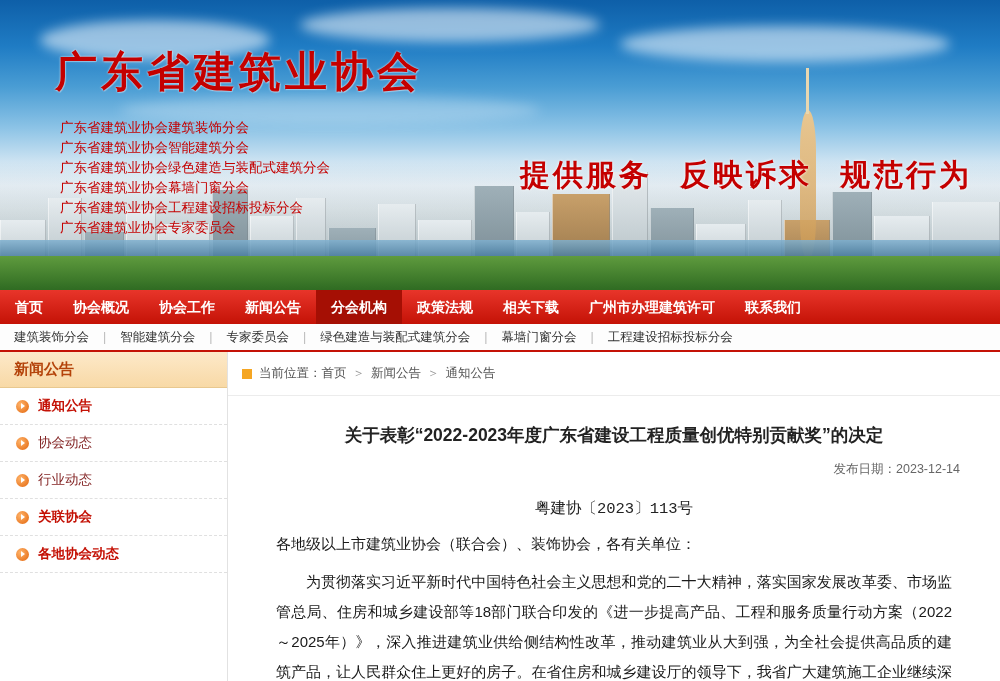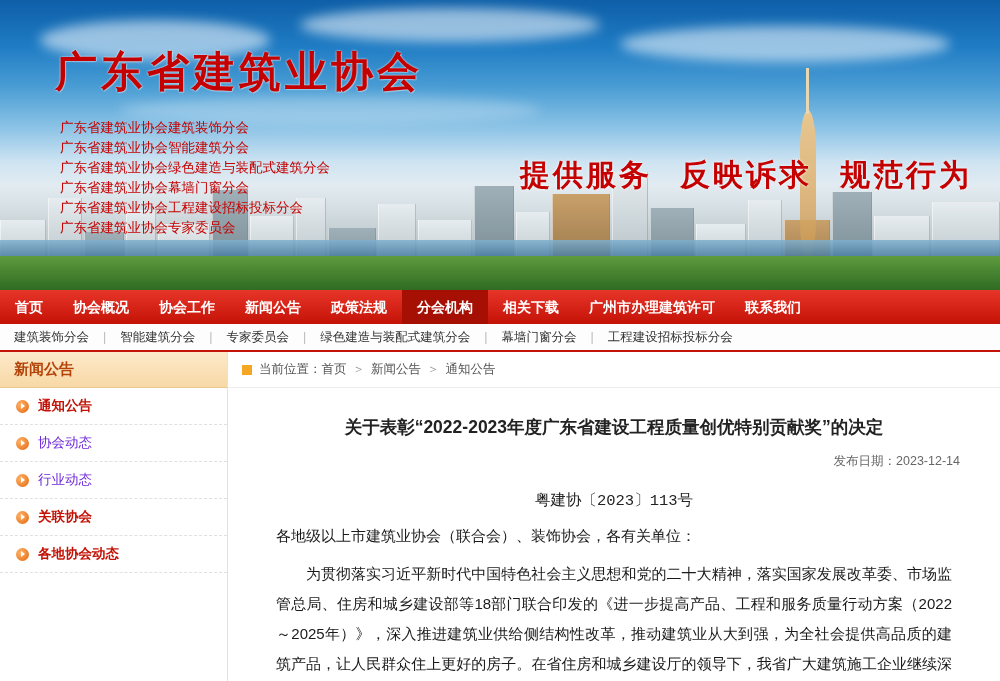--- a/index.html
+++ b/index.html
@@ -132,21 +132,21 @@
     border-bottom: 1px solid #e8c88f;
     display: flex; align-items: center;
     padding-left: 14px;
     font-size: 15px; font-weight: bold; color: #b4430a;
   }
   .side-item {
     height: 37px;
     border-bottom: 1px dashed #e0e0e0;
     display: flex; align-items: center;
     padding-left: 16px;
-    font-size: 13.5px; color: #6d28d9;
+    font-size: 13.5px; color: #7f1d1d;
     cursor: pointer;
   }
   .side-item .dot {
     width: 13px; height: 13px; border-radius: 50%;
     background: radial-gradient(circle at 35% 35%, #ffb46b, #e2640a);
     margin-right: 9px;
     position: relative;
     flex: 0 0 13px;
   }
   .side-item .dot:after{
@@ -155,21 +155,21 @@
     border-top: 3px solid transparent;
     border-bottom: 3px solid transparent;
   }
   .side-item.active { color: #c41206; font-weight: bold; }
 
   .main {
     flex: 1 1 auto;
     padding: 0 0 0 0;
   }
   .crumb {
-    height: 36px; display: flex; align-items: center;
+    height: 44px; display: flex; align-items: center;
     padding-left: 14px;
     font-size: 12.5px; color: #555;
     border-bottom: 1px solid #ececec;
   }
   .crumb .sq {
     width: 10px; height: 10px; background: #f5a623; margin-right: 7px;
     transform: rotate(0deg);
   }
   .crumb a { color: #555; text-decoration: none; cursor: pointer; }
   .crumb .arrow { margin: 0 6px; color: #999; }
@@ -256,22 +256,22 @@
     <span>反映诉求</span>
     <span>规范行为</span>
   </div>
 </div>
 
 <div class="nav">
   <div class="item">首页</div>
   <div class="item">协会概况</div>
   <div class="item">协会工作</div>
   <div class="item">新闻公告</div>
+  <div class="item active">分会机构</div>
   <div class="item">政策法规</div>
-  <div class="item active">分会机构</div>
   <div class="item">相关下载</div>
   <div class="item">广州市办理建筑许可</div>
   <div class="item">联系我们</div>
 </div>
 
 <div class="subnav">
   <div class="sitem">建筑装饰分会</div>
   <div class="sep">|</div>
   <div class="sitem">智能建筑分会</div>
   <div class="sep">|</div>

